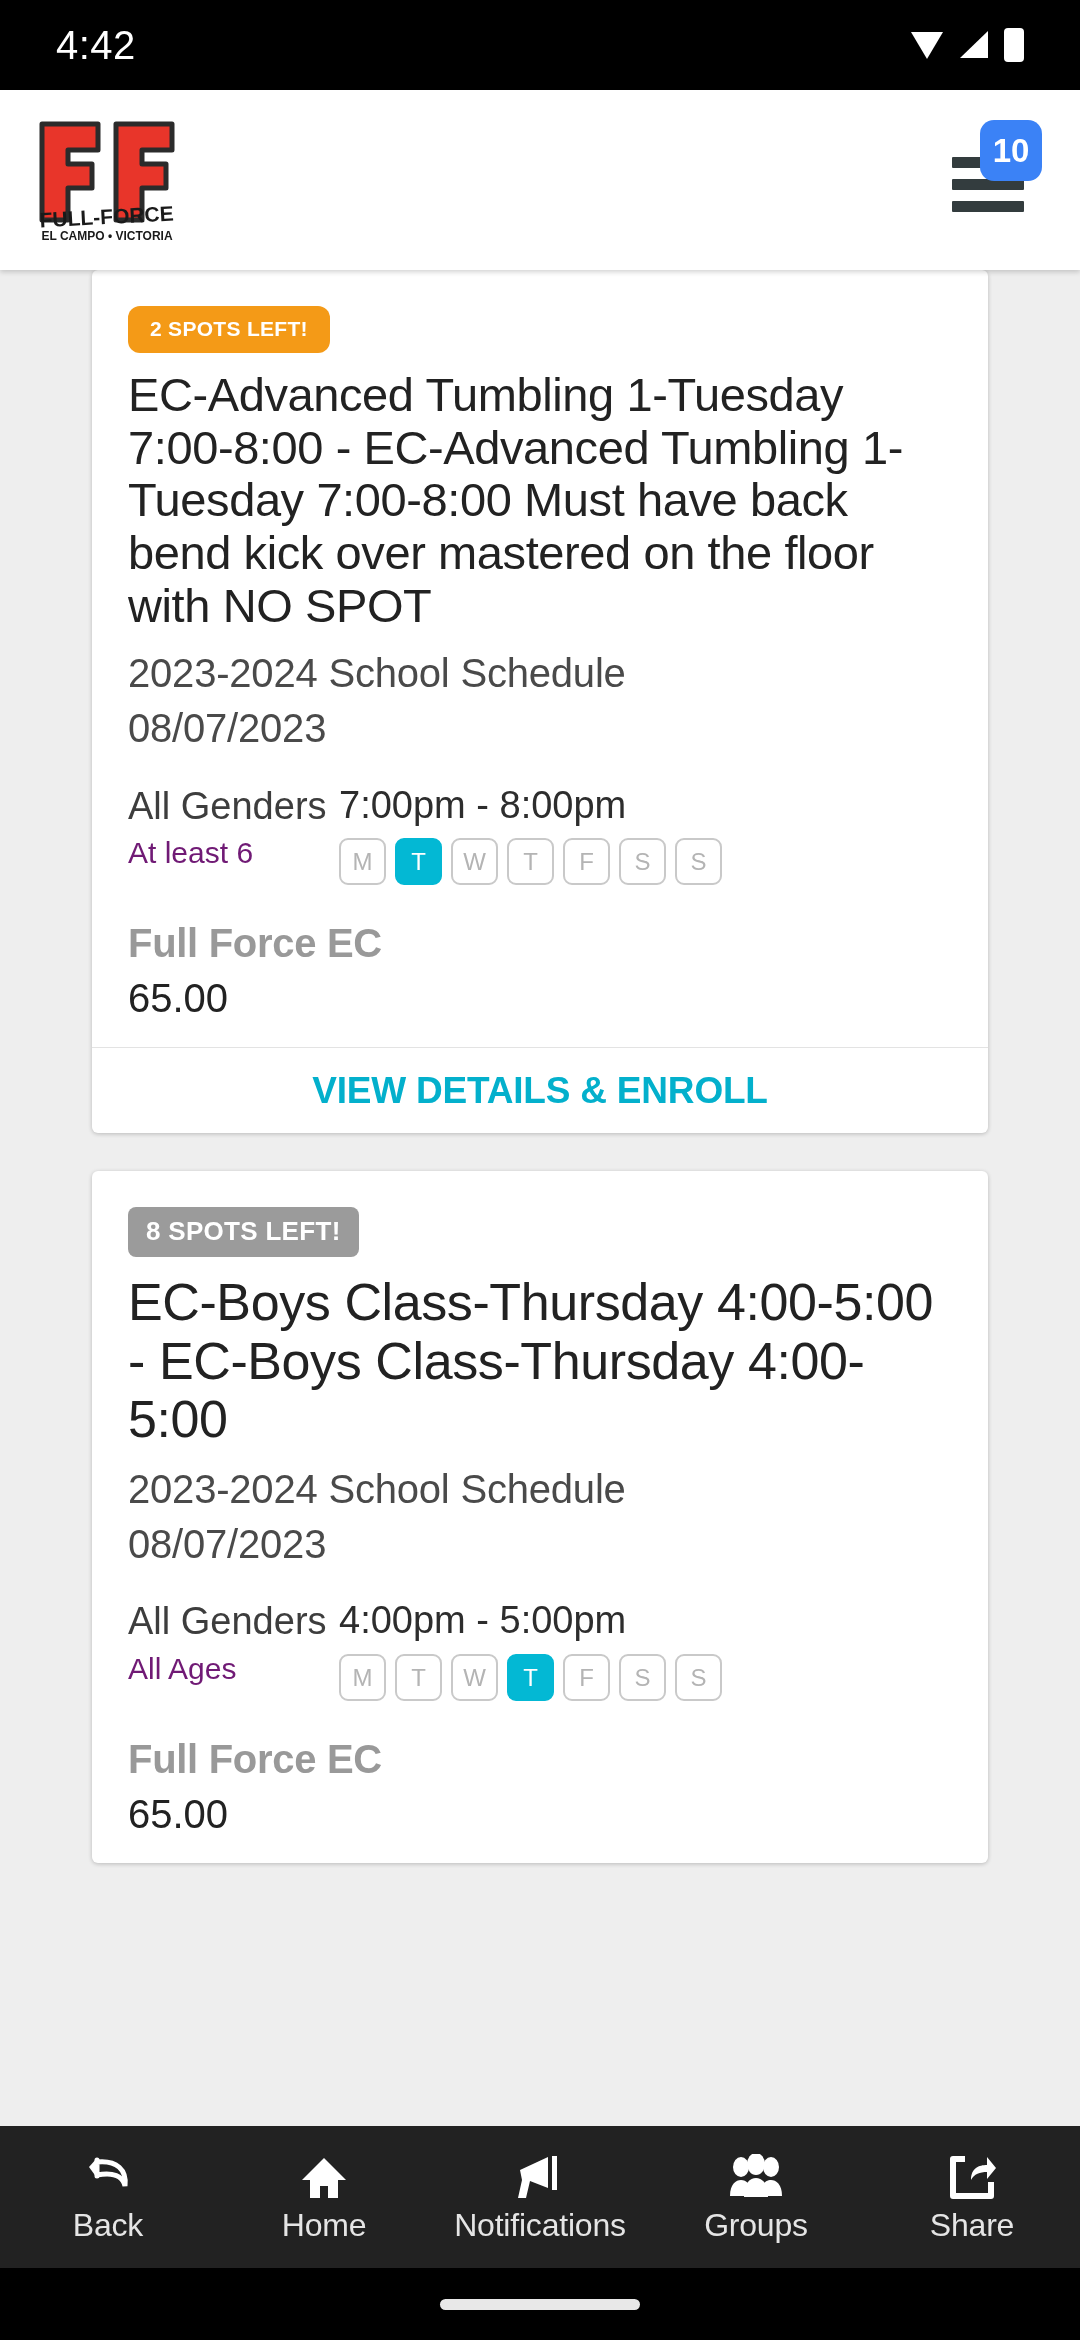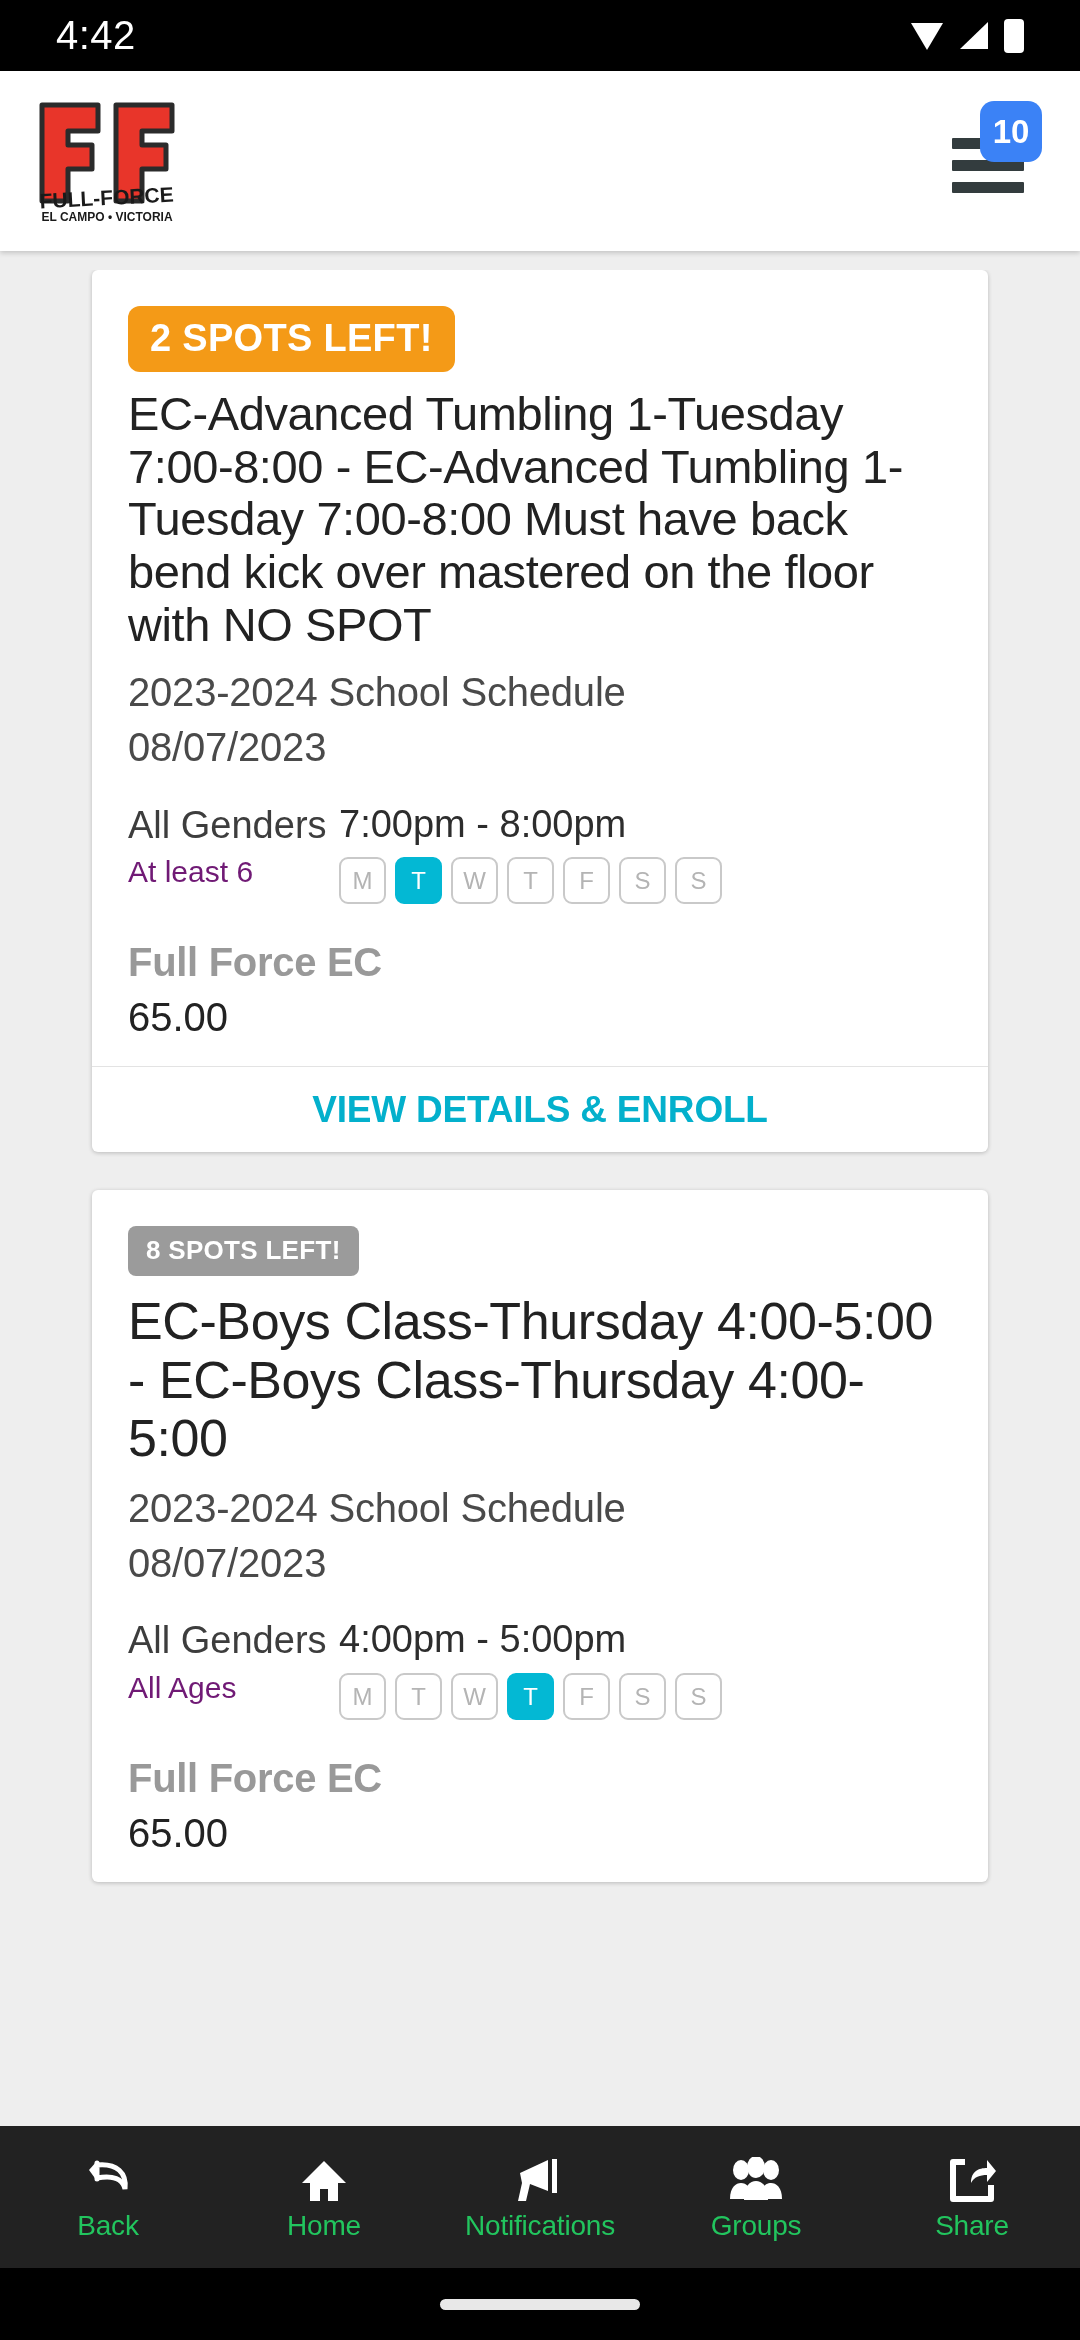--- a/index.html
+++ b/index.html
@@ -6,21 +6,21 @@
   html, body {
     width:1080px; height:2340px;
     background:#000;
     font-family:"Liberation Sans", sans-serif;
     overflow:hidden;
   }
   #screen { position:relative; width:1080px; height:2340px; background:#eeeeee; }
 
   
   .statusbar{
-    height:71px; background:#000; color:#fff;
+    height:90px; background:#000; color:#fff;
     display:flex; align-items:center; justify-content:space-between;
     padding:0 56px;
   }
   .status-time{ font-size:40px; letter-spacing:.5px; font-weight:400; }
   .status-icons{ display:flex; align-items:center; gap:14px; }
   .ic-wifi{ width:34px; height:30px; }
   .ic-sig{ width:32px; height:30px; }
   .ic-batt{ width:20px; height:34px; background:#fff; border-radius:4px; }
 
   
@@ -58,21 +58,21 @@
     box-shadow:0 1px 4px rgba(0,0,0,.22);
     margin-bottom:38px; overflow:hidden;
   }
   .card-body{ padding:36px 36px 26px 36px; }
 
   .pill-badge{
     display:inline-block; color:#fff; font-size:26px; font-weight:700;
     letter-spacing:.3px; border-radius:8px; padding:9px 18px 10px 18px;
     margin-bottom:16px;
   }
-  .pill-orange{ background:#f49a17; border-radius:12px; padding:11px 22px 12px 22px; font-size:38px;}
+  .pill-orange{ background:#f49a17; border-radius:12px; padding:11px 22px 12px 22px; font-size:21px;}
   .pill-gray{ background:#9b9b9b; }
 
   .card-title{
     font-size:47px; line-height:1.12; color:#222; font-weight:400;
     letter-spacing:-.4px; margin-bottom:16px;
   }
   .card-title.small{ font-size:52px; }
 
   .sub-line{
     font-size:40px; color:#4a4a4a; font-weight:300;
@@ -109,21 +109,21 @@
   .bottomnav{
     position:absolute; left:0; right:0; bottom:72px; height:142px;
     background:#222222; display:flex; align-items:center;
   }
   .nav-item{
     flex:1; height:100%; display:flex; flex-direction:column;
     align-items:center; justify-content:center; gap:7px; color:#fff;
   }
   .nav-ic{ height:50px; display:flex; align-items:flex-end; }
   .nav-ic svg{ display:block; }
-  .nav-label{ font-size:28px; color:#22c55e; letter-spacing:-.2px; }
+  .nav-label{ font-size:32px; color:#e5e5e5; letter-spacing:-.2px; }
 
   .gesturebar{
     position:absolute; left:0; right:0; bottom:0; height:72px; background:#000;
     display:flex; align-items:center; justify-content:center;
   }
   .gesture-pill{ width:200px; height:11px; background:#e8e8e8; border-radius:8px; }
 </style>
 </head>
 <body>
 

